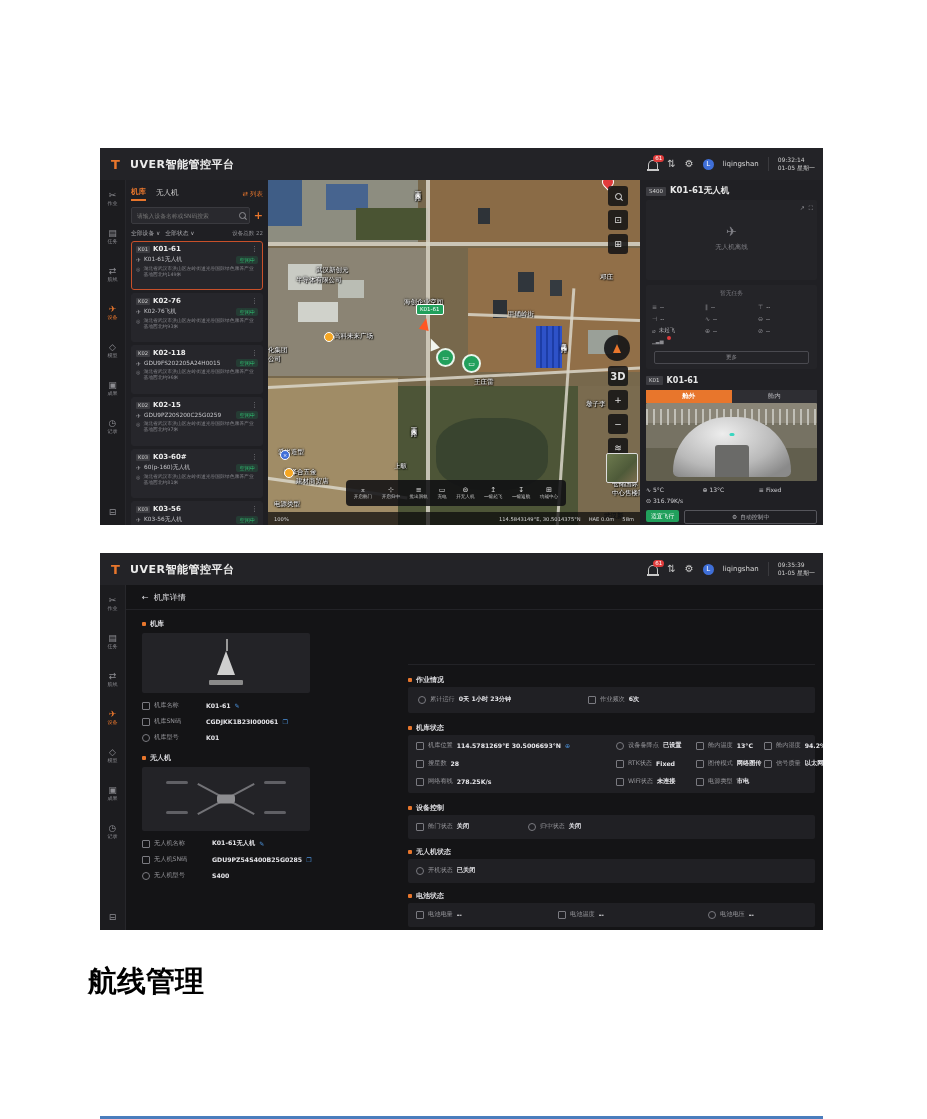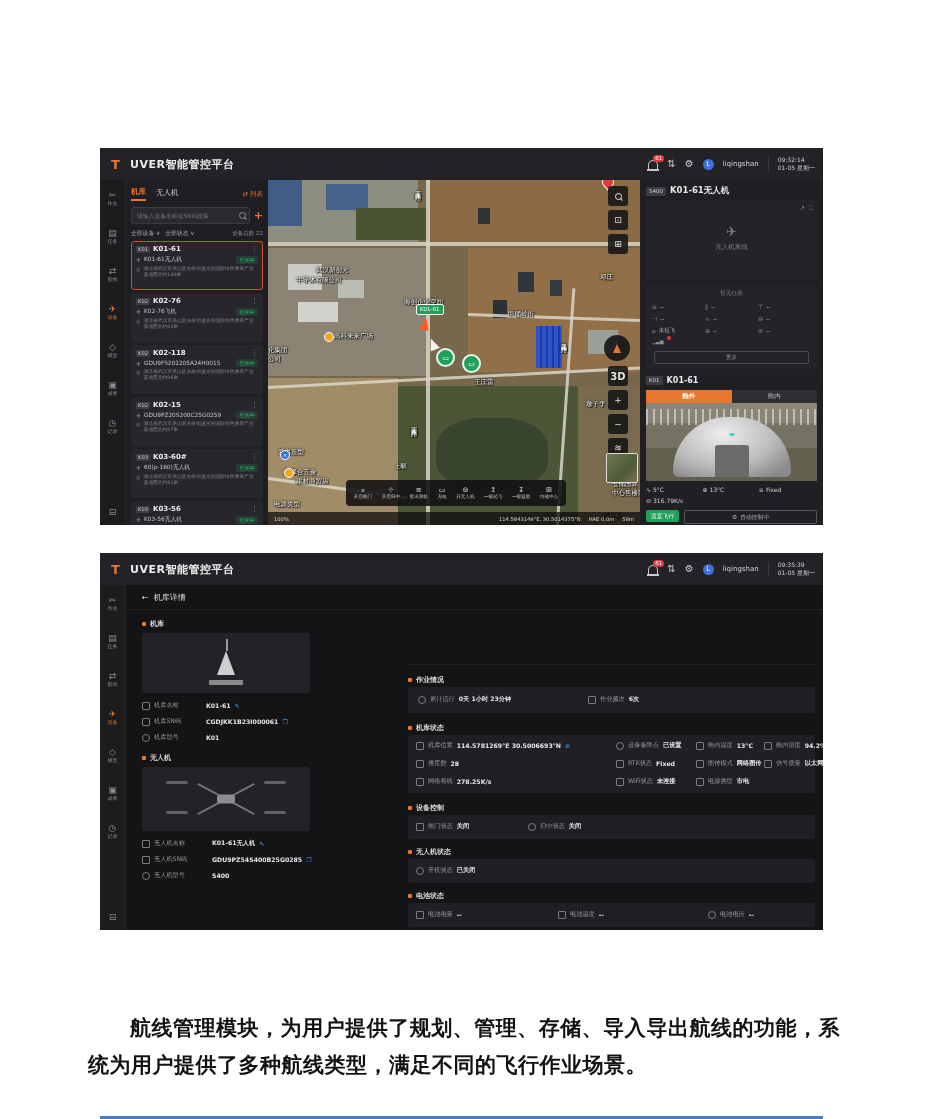--- a/index.html
+++ b/index.html
@@ -804,16 +804,16 @@
           </span>
         <span class="sitem" style="left:300px;top:7px">
             <span class="mi rnd"></span>
             <span class="slab">电池电压</span>
             <span class="sval">--</span>
           </span>
       </div>
     </div>
   </div>
 
-  <p class="para" style="top:1010px;">航线管理模块，为用户提供了规划、管理、存储、导入导出航线的功能，系统为用户提供了多种航线类型，满足不同的飞行作业场景。</p>
+  <h2 class="h2" style="top:962px;">航线管理</h2>
 
   <div class="blueline" style="top:1116px;"></div>
 </div>
 
 </body></html>

